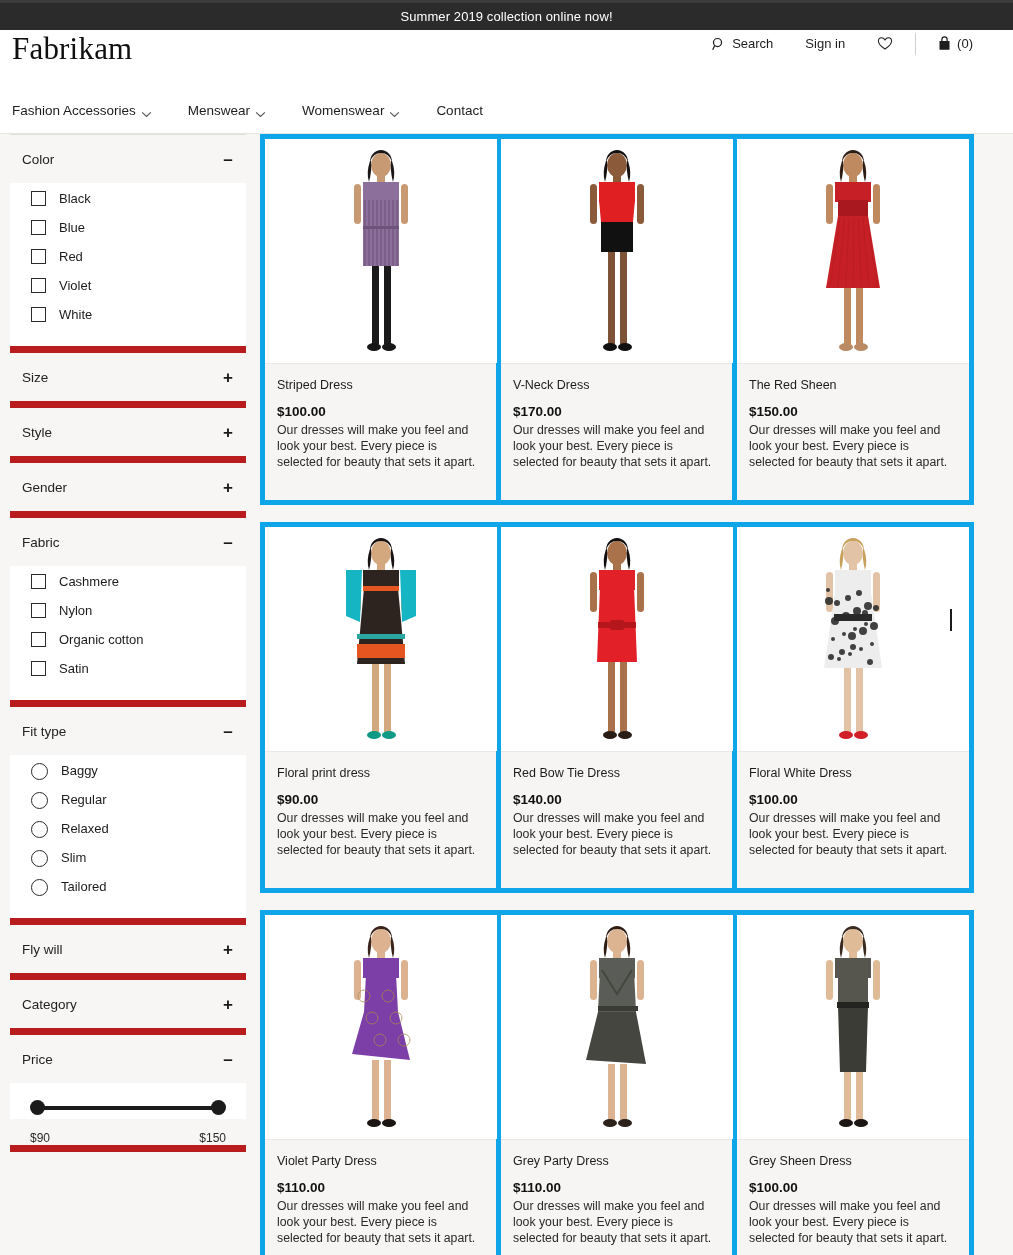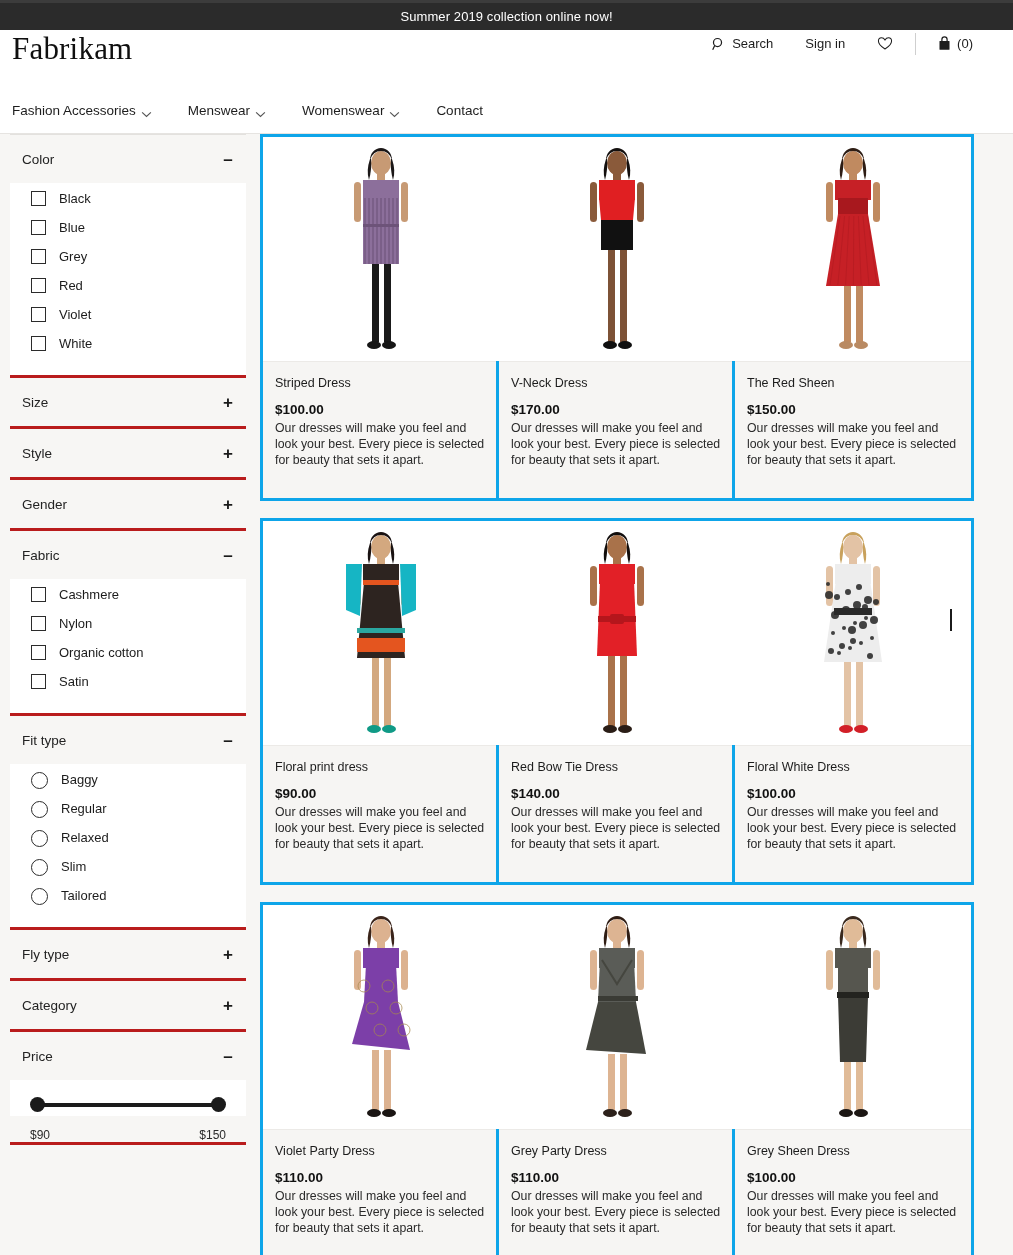--- a/index.html
+++ b/index.html
@@ -87,21 +87,21 @@
   }
 
   
   #filter-sidebar {
     width: 246px;
     min-width: 246px;
     background: #f7f6f4;
     padding-left: 10px;
     padding-right: 0px;
   }
-  .filter-group { border-bottom: 3px solid #b91c1c; }
+  .filter-group { border-bottom: 7px solid #b91c1c; }
   .filter-group:first-child { border-top: 1px solid #e3e1de; }
   .filter-head {
     height: 48px;
     display: flex; align-items: center; justify-content: space-between;
     padding: 0 10px 0 12px;
     cursor: pointer;
   }
   .filter-title { font-size: 13.5px; color: #232323; }
   .filter-toggle {
     font-size: 17px; color: #1a1a1a; line-height: 1;
@@ -158,21 +158,21 @@
     flex: 1;
     display: grid;
     grid-template-columns: repeat(3, 219px);
     gap: 17px 17px;
     padding: 0 0 0 14px;
     align-content: start;
   }
   .product-card {
     width: 242px;
     background: #c4b5fd;
-    border: 3px solid #0ea5e9;
+    border: 5px solid #0ea5e9;
     display: flex; flex-direction: column;
     cursor: pointer;
   }
   .card-photo {
     height: 224px;
     background: #ffffff;
     position: relative;
     overflow: hidden;
     display: flex; align-items: flex-end; justify-content: center;
   }
@@ -290,24 +290,20 @@
           <div class="opt-row">
             <span class="cb-box"></span>
             <span class="opt-label">Black</span>
           </div>
           <div class="opt-row">
             <span class="cb-box"></span>
             <span class="opt-label">Blue</span>
           </div>
           <div class="opt-row">
             <span class="cb-box"></span>
-            <span class="opt-label">Grey</span>
-          </div>
-          <div class="opt-row">
-            <span class="cb-box"></span>
             <span class="opt-label">Red</span>
           </div>
           <div class="opt-row">
             <span class="cb-box"></span>
             <span class="opt-label">Violet</span>
           </div>
           <div class="opt-row">
             <span class="cb-box"></span>
             <span class="opt-label">White</span>
           </div>
@@ -378,21 +374,21 @@
             <span class="opt-label">Slim</span>
           </div>
           <div class="opt-row">
             <span class="rd-box"></span>
             <span class="opt-label">Tailored</span>
           </div>
         </div>
       </div>
       <div class="filter-group">
         <div class="filter-head">
-          <span class="filter-title">Fly type</span>
+          <span class="filter-title">Fly will</span>
           <span class="filter-toggle">+</span>
         </div>
       </div>
       <div class="filter-group">
         <div class="filter-head">
           <span class="filter-title">Category</span>
           <span class="filter-toggle">+</span>
         </div>
       </div>
       <div class="filter-group">

